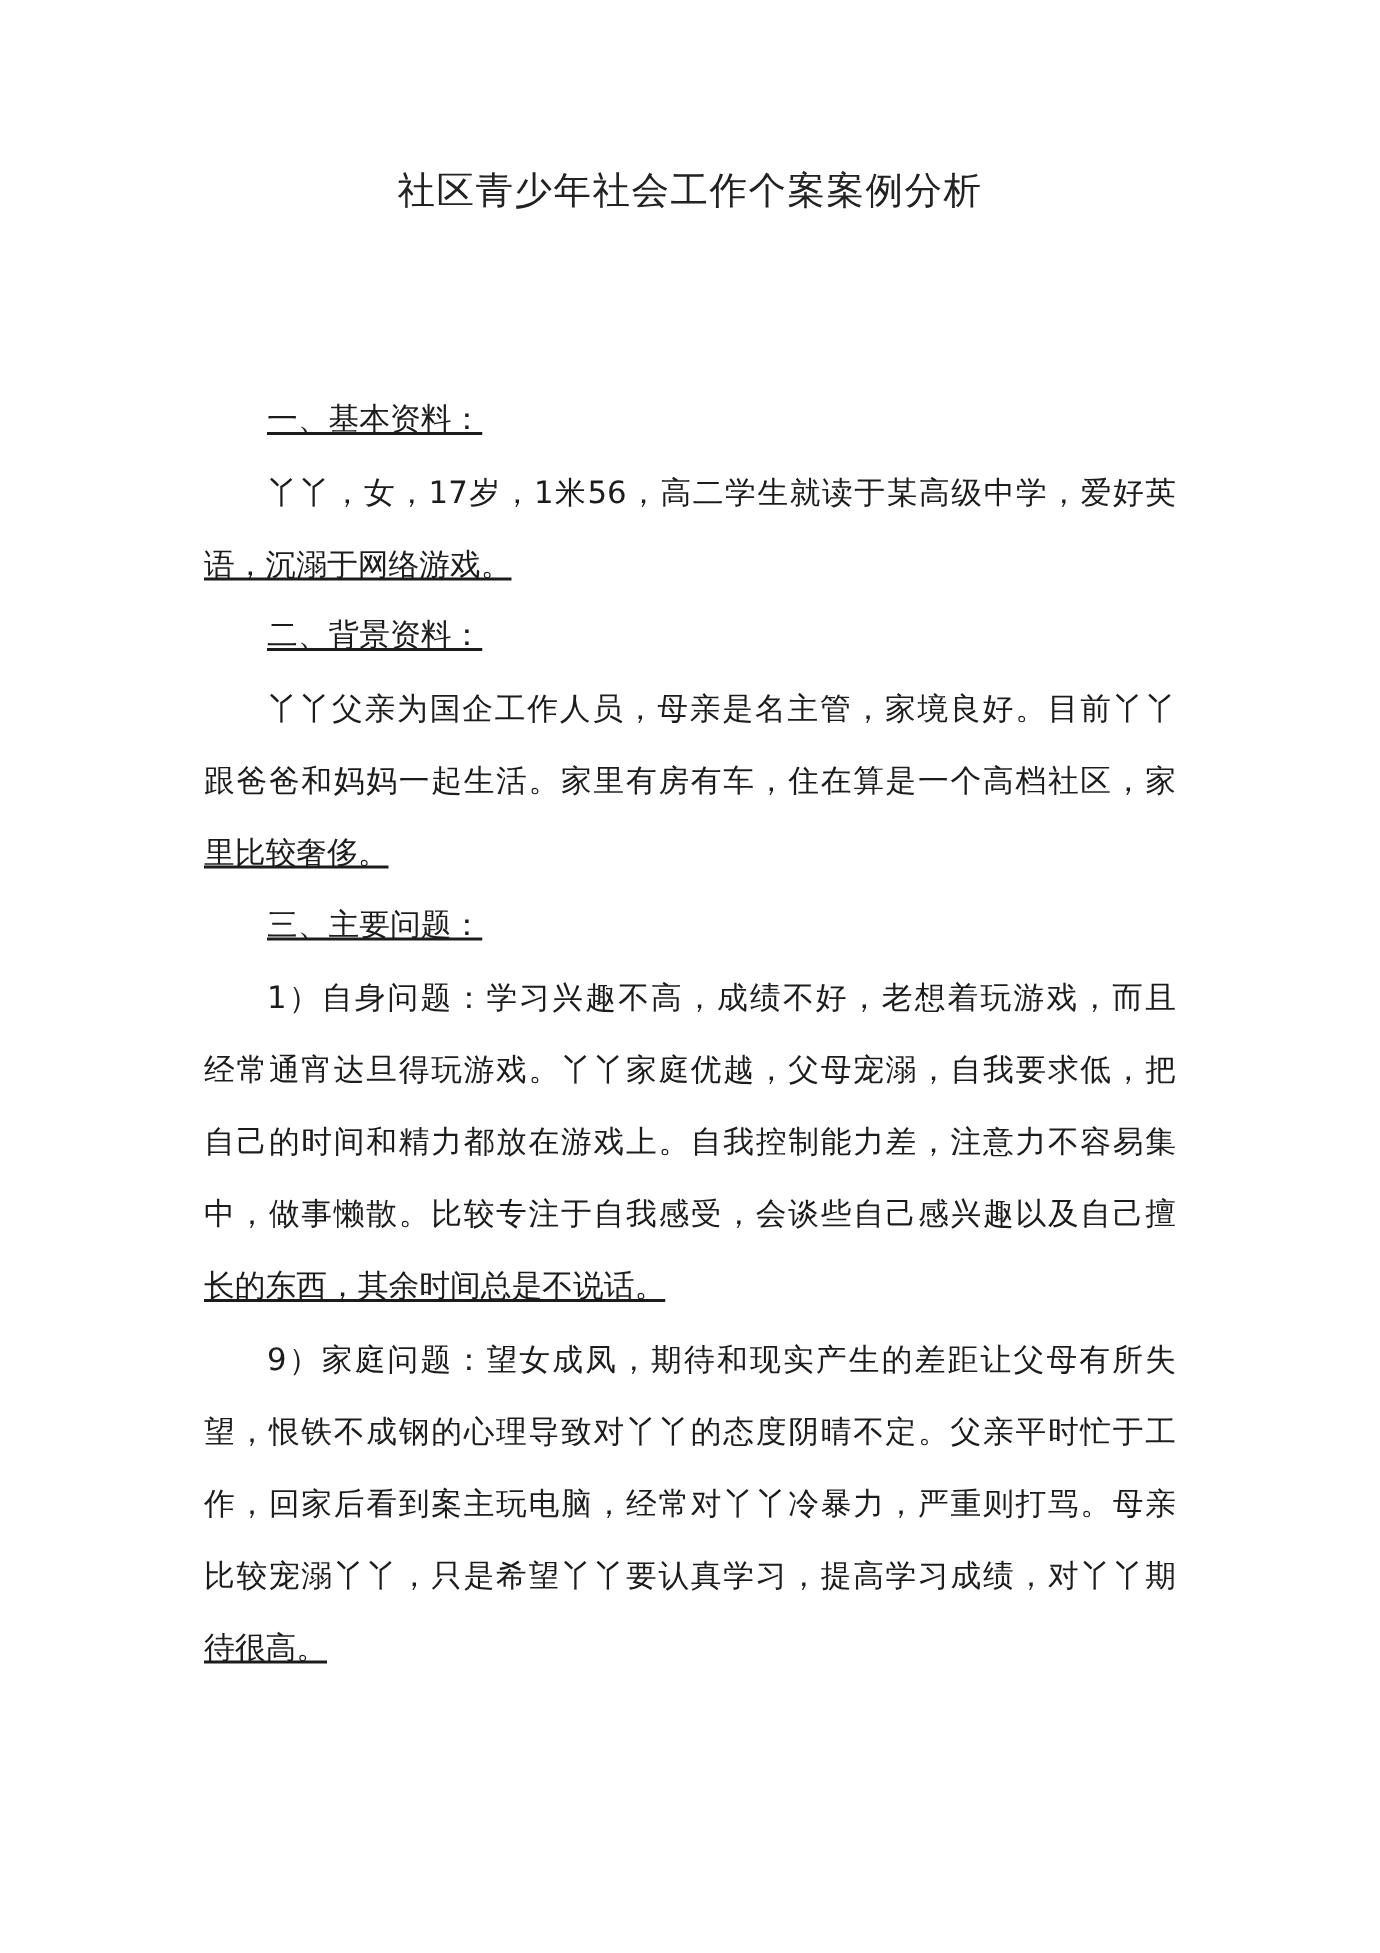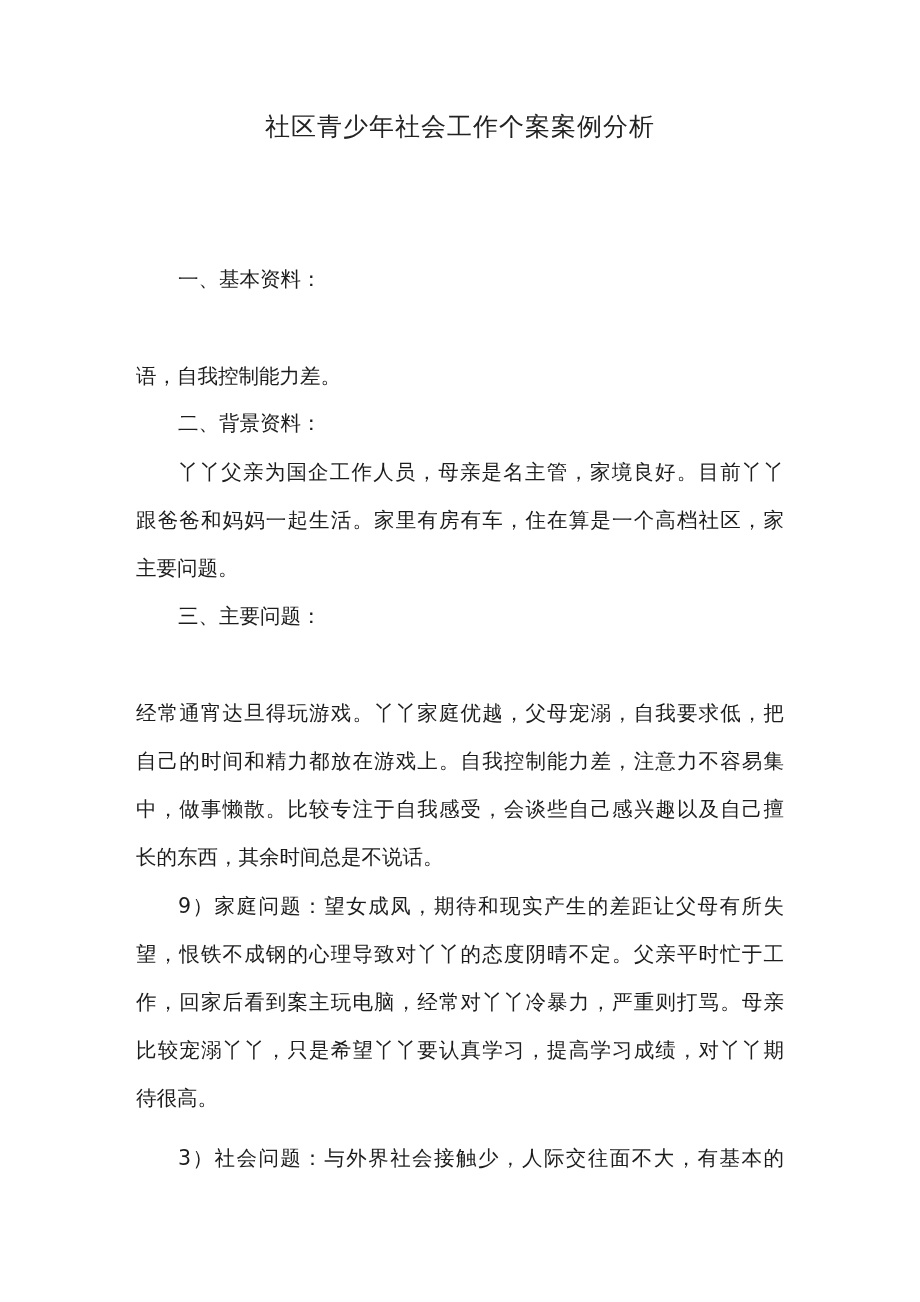--- a/index.html
+++ b/index.html
@@ -44,45 +44,47 @@
       text-align-last: justify;
       text-align: justify;
     }
     .line.indent {
       left: 178px;
       width: 606px;
     }
     .line.short {
       text-align-last: left;
       width: auto;
+      text-decoration: underline;
     }
   </style>
 </head>
 <body>
 
 <div class="page">
 
   <div class="title">社区青少年社会工作个案案例分析</div>
 
   <div class="line indent short" style="top:264px">一、基本资料：</div>
-  <div class="line short" style="top:361px">语，自我控制能力差。</div>
+  <div class="line indent" style="top:313px">丫丫，女，17岁，1米56，高二学生就读于某高级中学，爱好英</div>
+  <div class="line short" style="top:361px">语，沉溺于网络游戏。</div>
 
   <div class="line indent short" style="top:408px">二、背景资料：</div>
   <div class="line" style="top:505px">跟爸爸和妈妈一起生活。家里有房有车，住在算是一个高档社区，家</div>
   <div class="line indent" style="top:457px">丫丫父亲为国企工作人员，母亲是名主管，家境良好。目前丫丫</div>
-  <div class="line short" style="top:553px">主要问题。</div>
+  <div class="line short" style="top:553px">里比较奢侈。</div>
 
   <div class="line indent short" style="top:601px">三、主要问题：</div>
 
+  <div class="line indent" style="top:650px">1）自身问题：学习兴趣不高，成绩不好，老想着玩游戏，而且</div>
   <div class="line" style="top:698px">经常通宵达旦得玩游戏。丫丫家庭优越，父母宠溺，自我要求低，把</div>
   <div class="line" style="top:746px">自己的时间和精力都放在游戏上。自我控制能力差，注意力不容易集</div>
   <div class="line" style="top:794px">中，做事懒散。比较专注于自我感受，会谈些自己感兴趣以及自己擅</div>
   <div class="line short" style="top:842px">长的东西，其余时间总是不说话。</div>
 
   <div class="line indent" style="top:891px">9）家庭问题：望女成凤，期待和现实产生的差距让父母有所失</div>
   <div class="line" style="top:939px">望，恨铁不成钢的心理导致对丫丫的态度阴晴不定。父亲平时忙于工</div>
   <div class="line" style="top:1035px">比较宠溺丫丫，只是希望丫丫要认真学习，提高学习成绩，对丫丫期</div>
   <div class="line" style="top:987px">作，回家后看到案主玩电脑，经常对丫丫冷暴力，严重则打骂。母亲</div>
   <div class="line short" style="top:1083px">待很高。</div>
 
-  <div class="line indent" style="top:1143px">3）社会问题：与外界社会接触少，人际交往面不大，有基本的</div>
 
 </div>
 
 </body></html>

